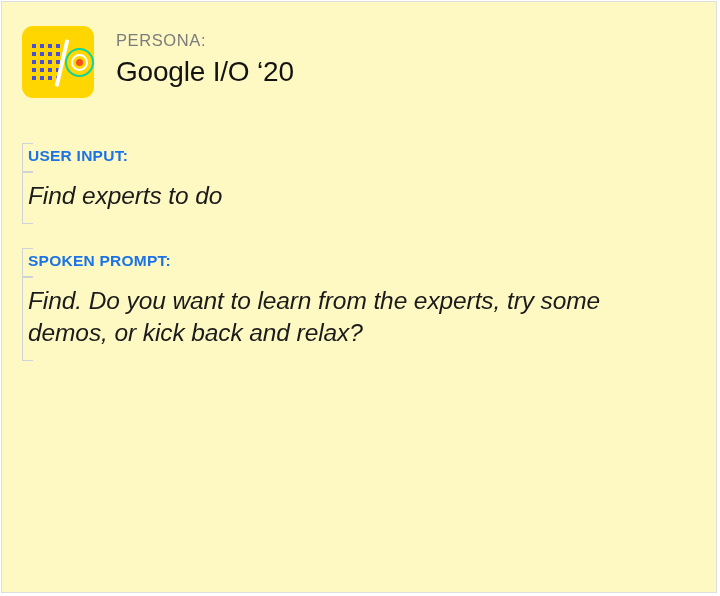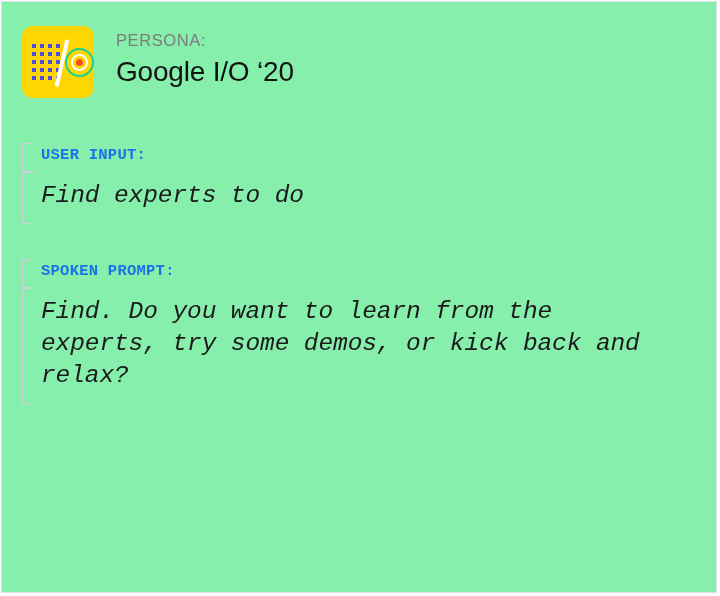--- a/index.html
+++ b/index.html
@@ -14,21 +14,21 @@
     -webkit-font-smoothing: antialiased;
   }
 
   .card {
     position: absolute;
     left: 1px;
     top: 1px;
     width: 716px;
     height: 592px;
     border: 1px solid #dcdee1;
-    background: #86efac;
+    background: #fef9c3;
     box-sizing: border-box;
     overflow: hidden;
   }
 
   
   .persona-row {
     position: absolute;
     left: 20px;
     top: 24px;
     display: flex;
@@ -70,22 +70,21 @@
   }
 
   
   .block {
     position: absolute;
     left: 20px;
   }
 
   .bracket {
     position: relative;
-    padding-left: 19px;
-    font-family: Liberation Mono, monospace;
+    padding-left: 6px;
   }
   .bracket::before {
     content: "";
     position: absolute;
     left: 0;
     top: 0;
     bottom: 0;
     width: 1px;
     background: #cfd2d6;
   }
@@ -229,21 +228,21 @@
       <span class="cap bottom"></span>
       <div class="field-label">USER INPUT:</div>
     </div>
     <div class="bracket">
       <span class="cap top"></span>
       <span class="cap bottom"></span>
       <div class="field-value">Find experts to do</div>
     </div>
   </div>
 
-  <div class="block" style="top:257px;">
+  <div class="block" style="top:246px;">
     <div class="bracket">
       <span class="cap top"></span>
       <span class="cap bottom"></span>
       <div class="field-label">SPOKEN PROMPT:</div>
     </div>
     <div class="bracket">
       <span class="cap top"></span>
       <span class="cap bottom"></span>
       <div class="field-value wide">Find. Do you want to learn from the experts, try some demos, or kick back and relax?</div>
     </div>

